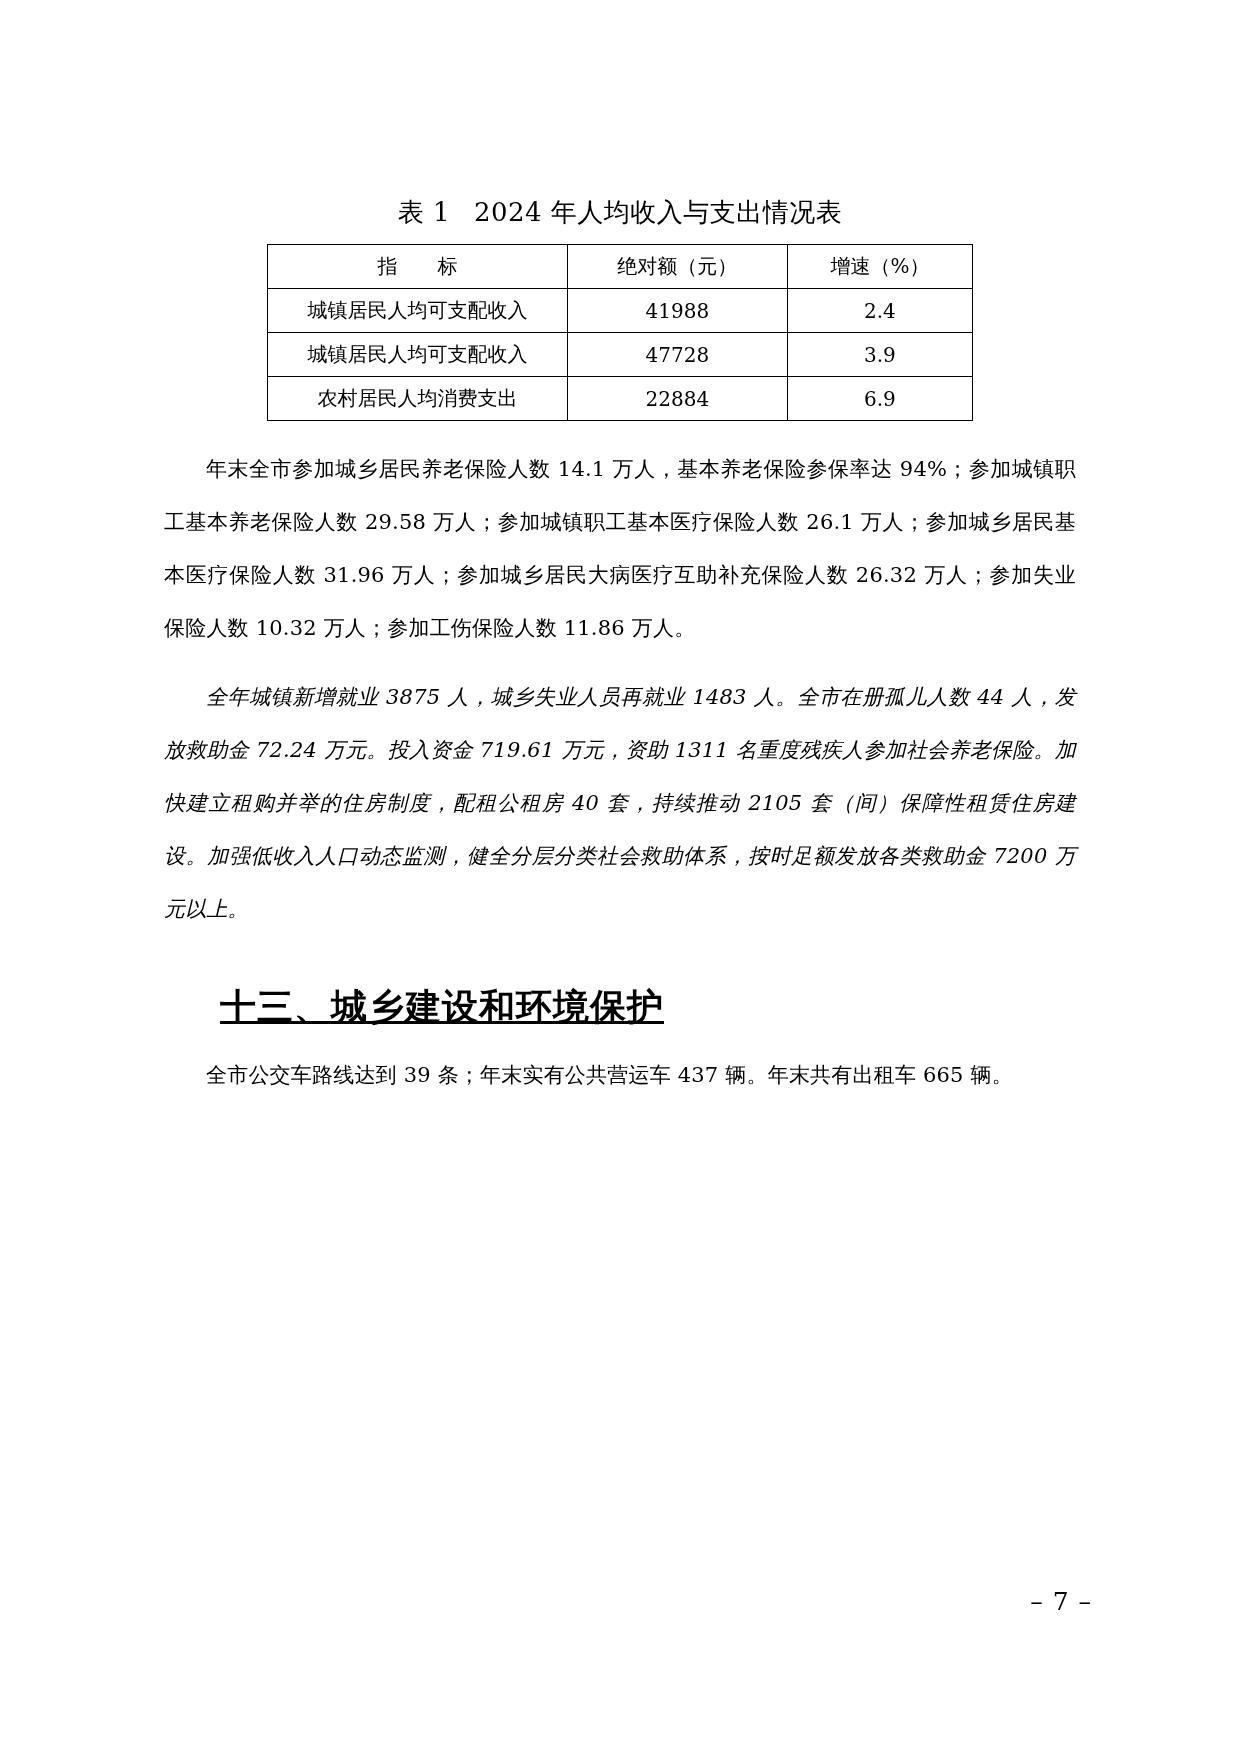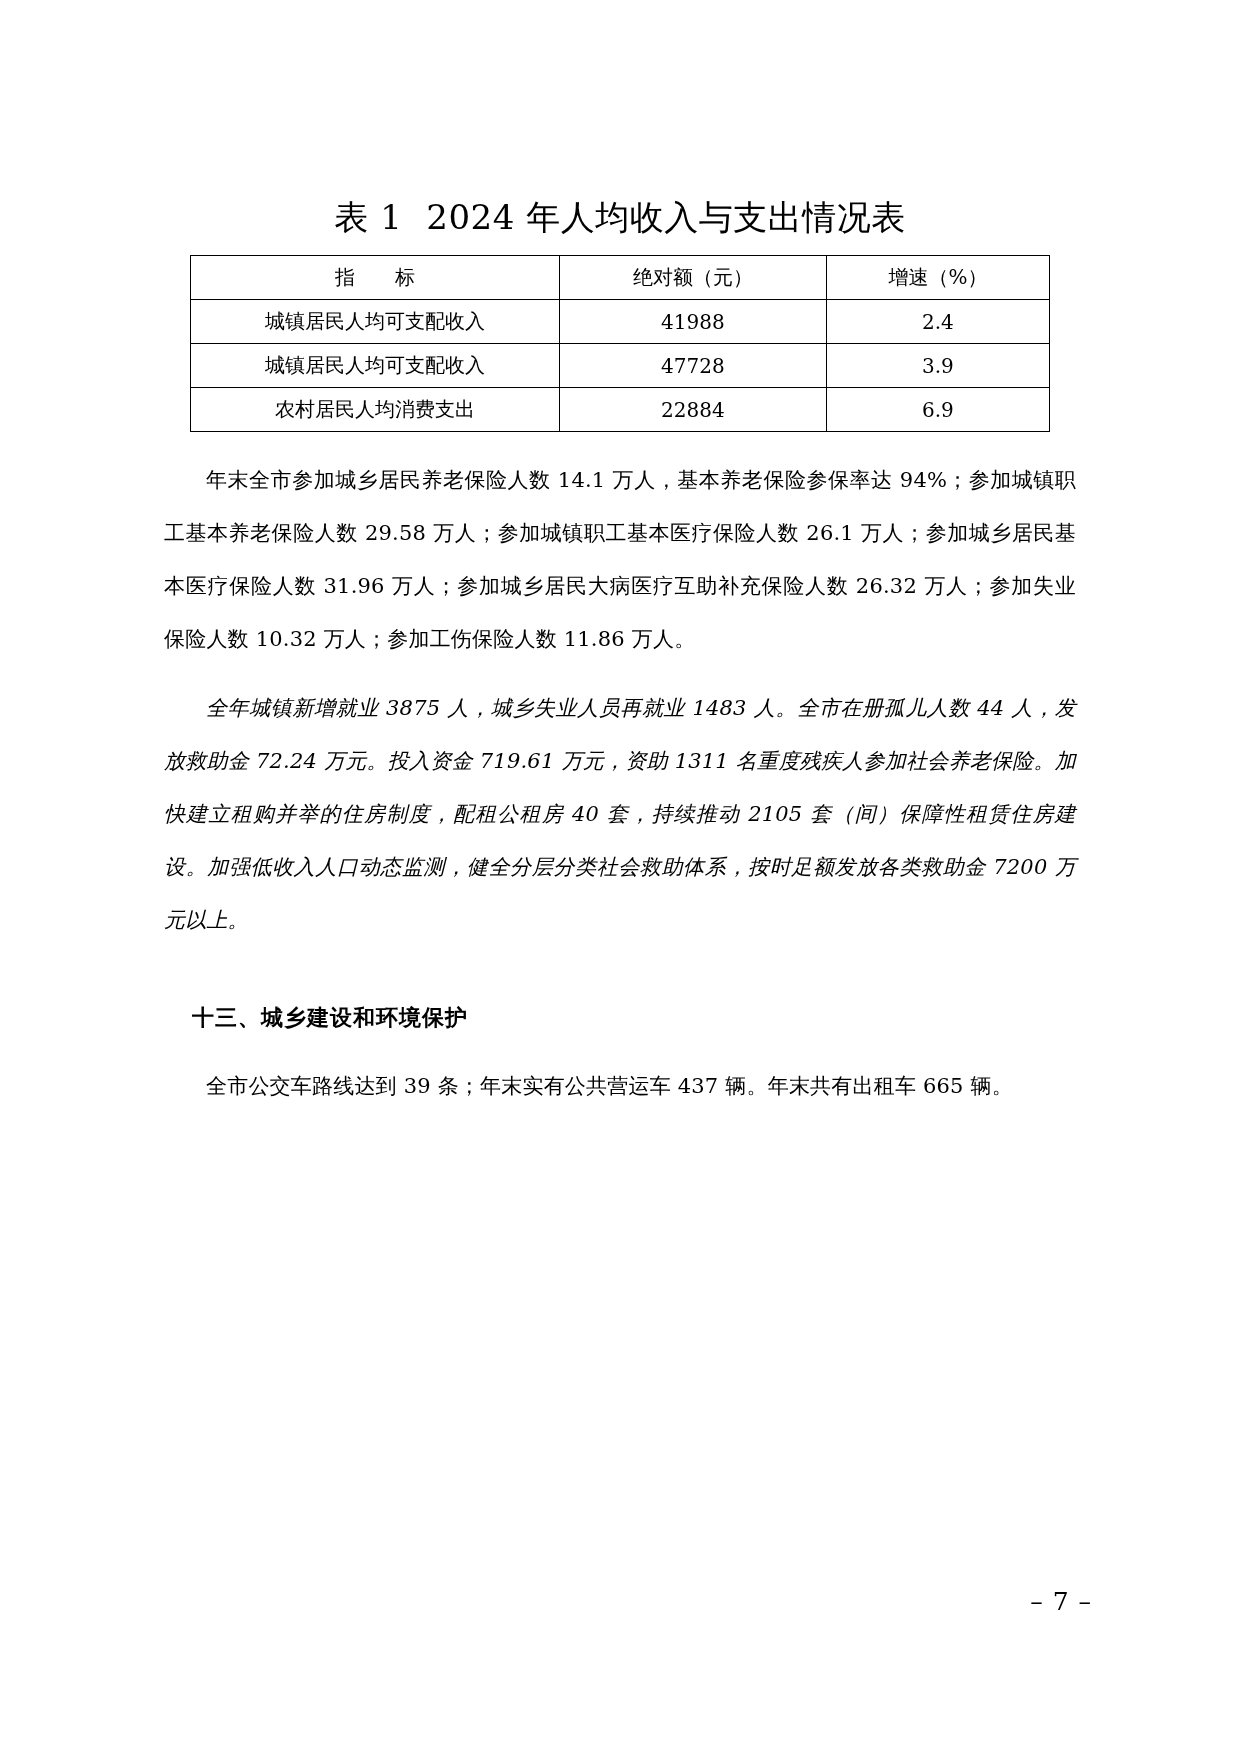--- a/index.html
+++ b/index.html
@@ -25,32 +25,32 @@
   .content {
     position: absolute;
     left: 148px;
     top: 195px;
     width: 944px;
   }
 
   
   .table-caption {
     text-align: center;
-    font-size: 34px;
+    font-size: 26px;
     letter-spacing: 0.5px;
     margin-bottom: 14px;
     font-family: "DejaVu Serif", "Liberation Serif", serif;
   }
   .table-caption .cap-gap {
     display: inline-block;
     width: 24px;
   }
   table.data-table {
     border-collapse: collapse;
-    width: 860px;
+    width: 706px;
     margin: 0 auto;
     font-size: 20px;
     padding-left: 8px;
   }
   table.data-table td {
     border: 1px solid #000000;
     text-align: center;
     height: 43px;
     padding: 0 4px;
     font-family: "DejaVu Serif", "Liberation Serif", serif;
@@ -74,27 +74,28 @@
     letter-spacing: 0.2px;
   }
   p.first-para {
     margin-top: 22px;
   }
   p.para + p.para {
     margin-top: 0px;
     font-style: italic;
   }
   h2.section-heading {
-    font-size: 22px;
+    font-size: 36px;
     line-height: 53px;
     margin: 18px 0 0 0;
     text-indent: 2em;
     font-weight: bold;
     font-family: "DejaVu Sans", "Liberation Sans", sans-serif;
     letter-spacing: 1px;
+    text-decoration: underline;
   }
   .gap-before-heading { height: 10px; }
 
   
   .page-number {
     position: absolute;
     right: 148px;
     bottom: 138px;
     font-size: 25px;
     font-family: "DejaVu Serif", "Liberation Serif", serif;

